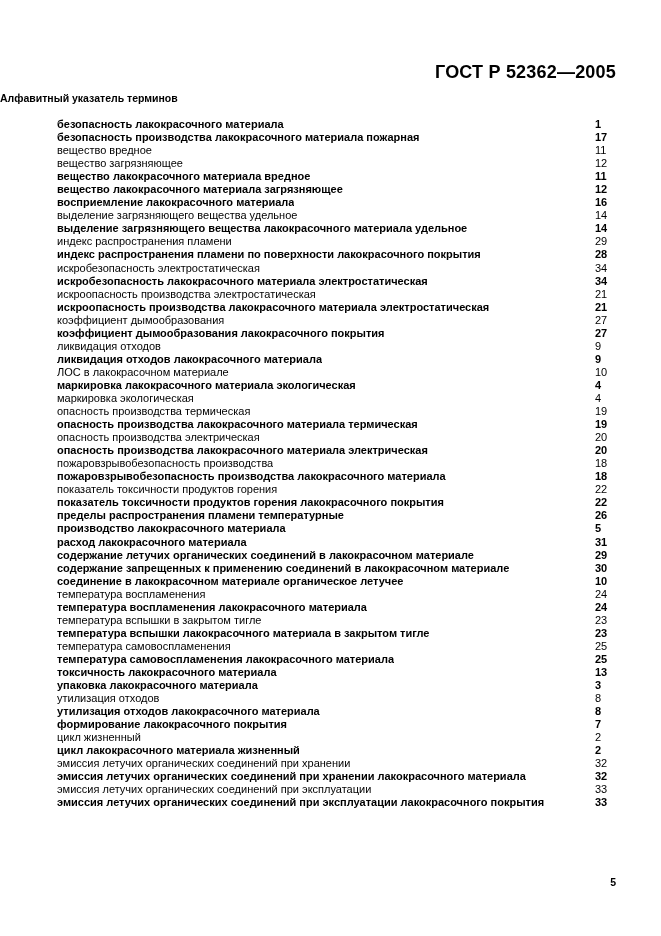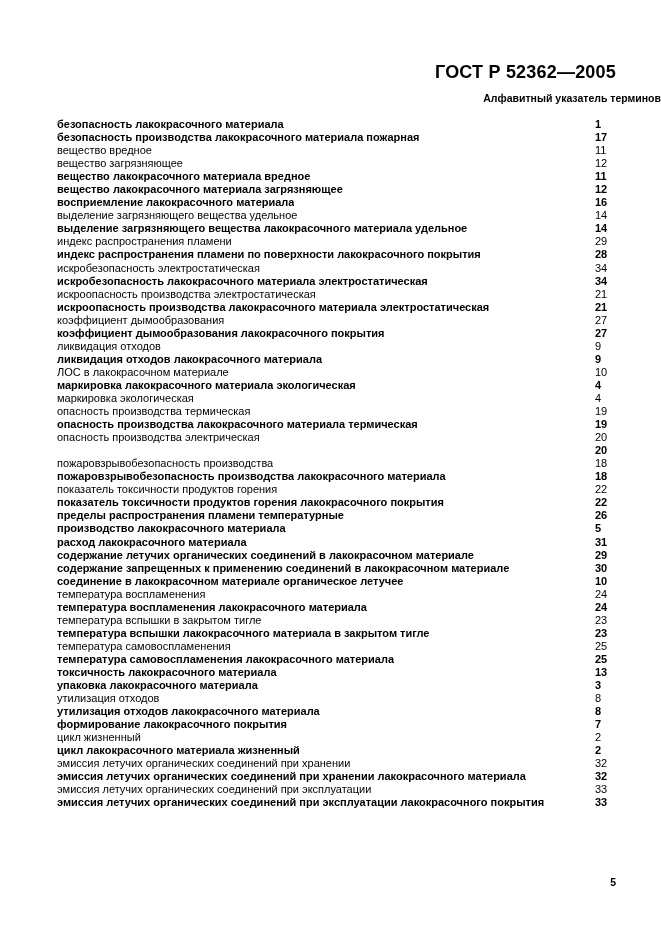--- a/index.html
+++ b/index.html
@@ -29,21 +29,21 @@
     font-size: 18px;
     font-weight: bold;
     letter-spacing: 0.2px;
     white-space: nowrap;
   }
   .doc-title {
     position: absolute;
     top: 92px;
     left: 0;
     width: 661px;
-    text-align: right;
+    text-align: left;
     font-size: 10.5px;
     font-weight: bold;
   }
   .index-list {
     position: absolute;
     top: 118px;
     left: 45px;
     width: 572px;
   }
   .entry {
@@ -207,20 +207,21 @@
         <span class="term">опасность производства лакокрасочного материала термическая</span>
         <span class="filler"></span>
         <span class="page-no">19</span>
       </div>
       <div class="entry">
         <span class="term">опасность производства электрическая</span>
         <span class="filler"></span>
         <span class="page-no">20</span>
       </div>
       <div class="entry bold">
+        <span class="term">опасность производства лакокрасочного материала электрическая</span>
         <span class="filler"></span>
         <span class="page-no">20</span>
       </div>
       <div class="entry">
         <span class="term">пожаровзрывобезопасность производства</span>
         <span class="filler"></span>
         <span class="page-no">18</span>
       </div>
       <div class="entry bold">
         <span class="term">пожаровзрывобезопасность производства лакокрасочного материала</span>

